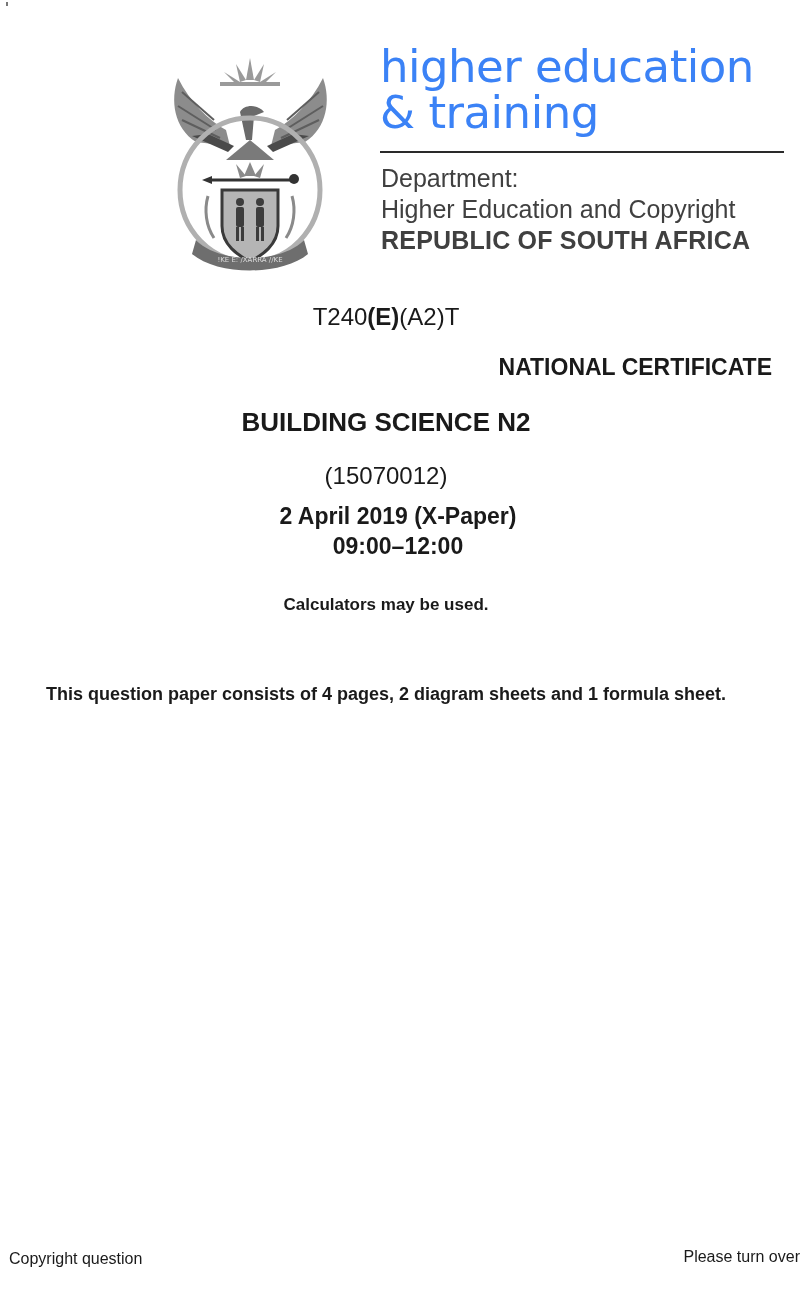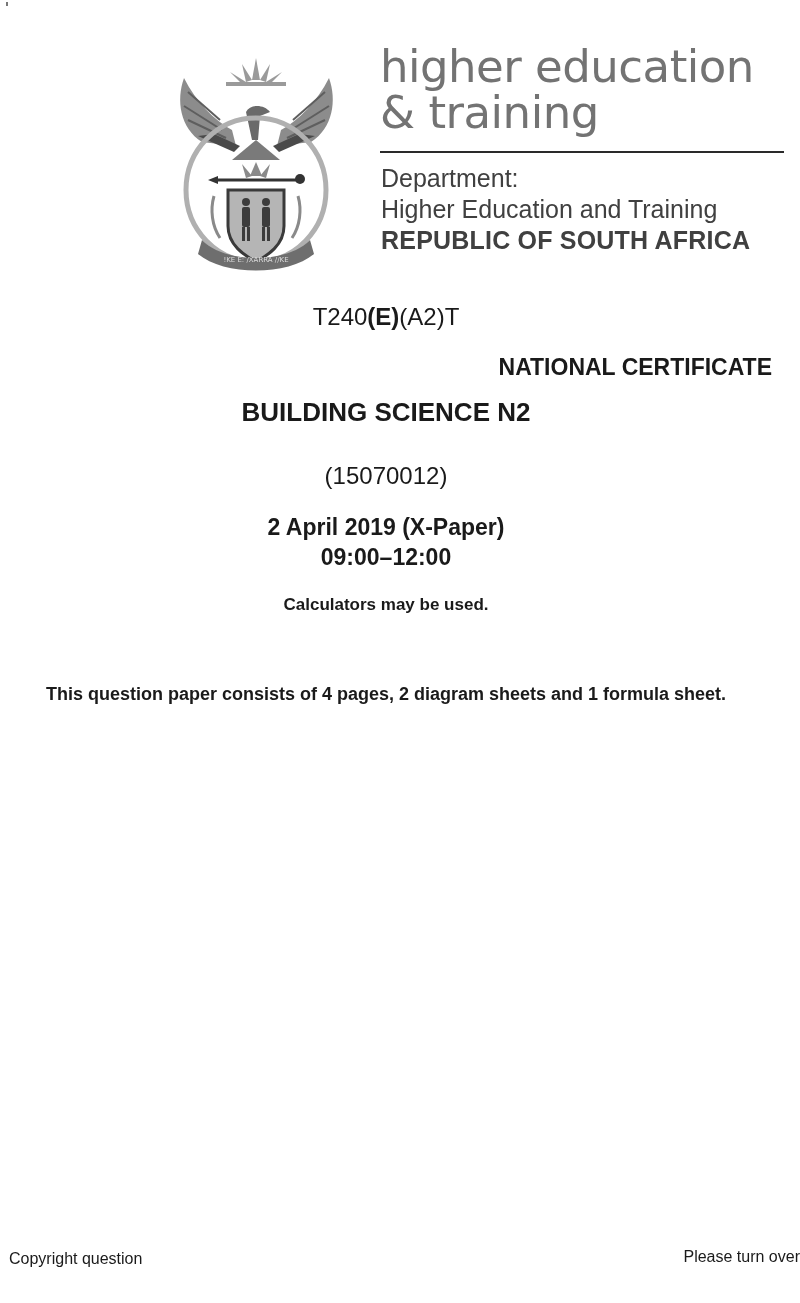--- a/index.html
+++ b/index.html
@@ -1,35 +1,35 @@
 <!DOCTYPE html>
 <html><head>
   <meta charset="utf-8">
   <style>
     html, body { margin: 0; padding: 0; background: #ffffff; }
     body {
       width: 800px; height: 1303px; position: relative; overflow: hidden;
       font-family: "Liberation Sans", sans-serif; color: #1a1a1a;
     }
     .abs { position: absolute; }
-    .coat { left: 174px; top: 50px; width: 165px; height: 222px; }
+    .coat { left: 168px; top: 50px; width: 165px; height: 222px; }
     .brand-title {
       left: 380px; top: 44px; font-family: "DejaVu Sans", sans-serif;
-      font-size: 45px; line-height: 46px; color: #737373; letter-spacing: -0.5px;
+      font-size: 45px; line-height: 46px; color: #3b82f6; letter-spacing: -0.5px;
     }
     .brand-rule { left: 380px; top: 151px; width: 404px; height: 2px; background: #2a2a2a; }
     .dept { left: 381px; top: 163px; font-size: 25px; line-height: 31px; color: #404040; }
     .dept .bold { font-weight: bold; letter-spacing: 0.2px; }
     .center { left: 0; width: 772px; text-align: center; }
     .code { top: 303px; font-size: 24px; }
     .code b { font-weight: bold; }
     .cert { top: 354px; font-size: 23px; font-weight: bold; text-align: right; }
-    .subject { top: 397px; font-size: 26px; font-weight: bold; }
+    .subject { top: 407px; font-size: 26px; font-weight: bold; }
     .num { top: 462px; font-size: 24px; }
-    .date { top: 512px; font-size: 23px; font-weight: bold; line-height: 30px; }
+    .date { top: 501px; font-size: 23px; font-weight: bold; line-height: 30px; margin-left: 12px; }
     .calc { top: 595px; font-size: 17px; font-weight: bold; }
     .consists { top: 684px; font-size: 18px; font-weight: bold; }
     .footer-left { left: 9px; top: 1250px; font-size: 16px; }
     .footer-right { right: 0px; top: 1248px; font-size: 16px; padding-left: 26px; }
     .speck { width: 2px; height: 4px; background: #777; }
   </style>
 </head>
 <body>
 
 <div class="abs speck" style="left:6px;top:2px;"></div>
@@ -96,21 +96,21 @@
   </svg>
 </div>
 
 <div class="abs brand-title">
   <div>higher education</div>
   <div>&amp; training</div>
 </div>
 <div class="abs brand-rule"></div>
 <div class="abs dept">
   <div>Department:</div>
-  <div>Higher Education and Training</div>
+  <div>Higher Education and Copyright</div>
   <div class="bold">REPUBLIC OF SOUTH AFRICA</div>
 </div>
 
 <div class="abs center code">
   <span>T240</span><b>(E)</b><span>(A2)T</span>
 </div>
 <div class="abs center cert">NATIONAL CERTIFICATE</div>
 <div class="abs center subject">BUILDING SCIENCE N2</div>
 <div class="abs center num">(15070012)</div>
 <div class="abs center date">

